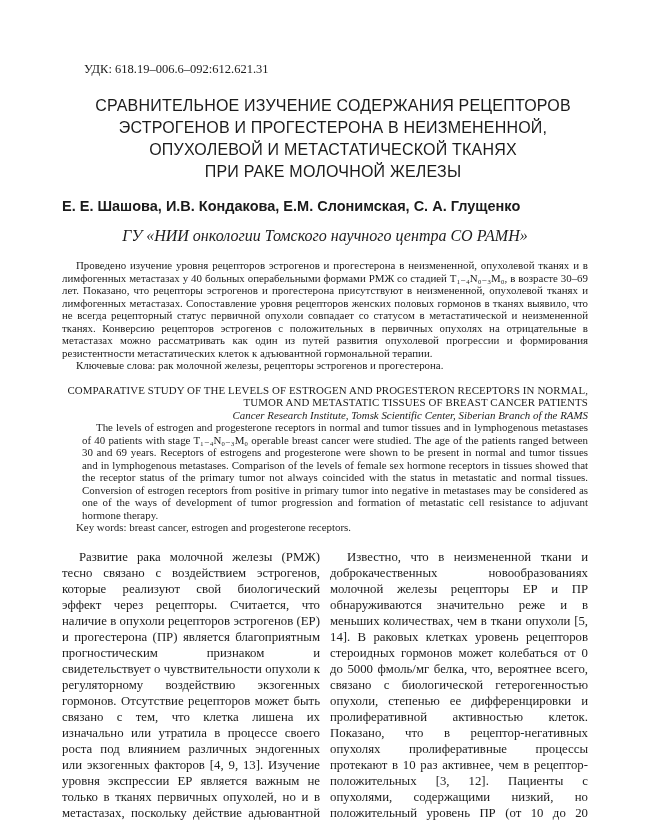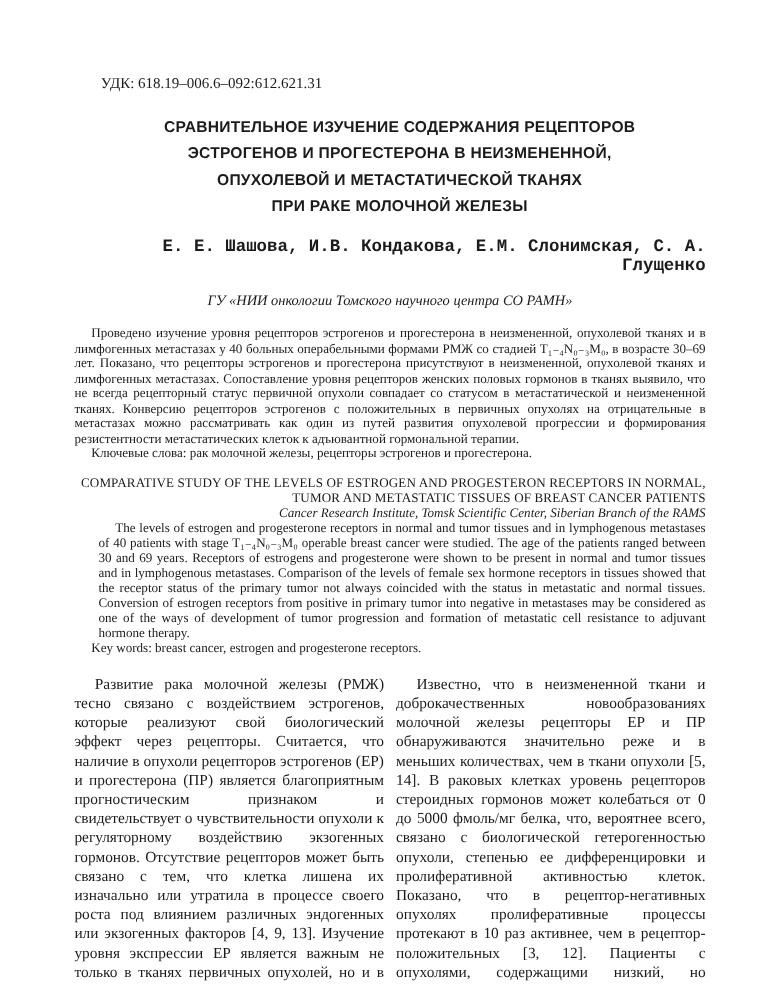--- a/index.html
+++ b/index.html
@@ -11,37 +11,37 @@
     font-family: "Liberation Serif", "DejaVu Serif", serif;
     color: #1b1b1b;
     background: #ffffff;
   }
   .udk {
     font-size: 12.5px;
     margin: 0 0 18px 22px;
   }
   .title-ru {
     font-family: "Liberation Sans", "DejaVu Sans", sans-serif;
-    font-weight: bold;
-    font-size: 13px;
+    font-weight: normal;
+    font-size: 16px;
     line-height: 22px;
     text-align: center;
     margin: 0 0 15px 16px;
     letter-spacing: 0.2px;
   }
   .authors-ru {
-    font-family: Liberation Mono, monospace;
+    font-family: Liberation Sans, sans-serif;
     font-weight: bold;
     font-size: 14.5px;
-    text-align: right;
+    text-align: left;
     margin: 0 0 13px 0;
   }
   .affil-ru {
     font-style: italic;
-    font-size: 12px;
+    font-size: 16px;
     text-align: center;
     margin: 0 0 14px 0;
   }
   .abstract {
     font-size: 10.9px;
     line-height: 12.5px;
     text-align: justify;
     margin: 0;
   }
   .indent-sm { text-indent: 14px; }

